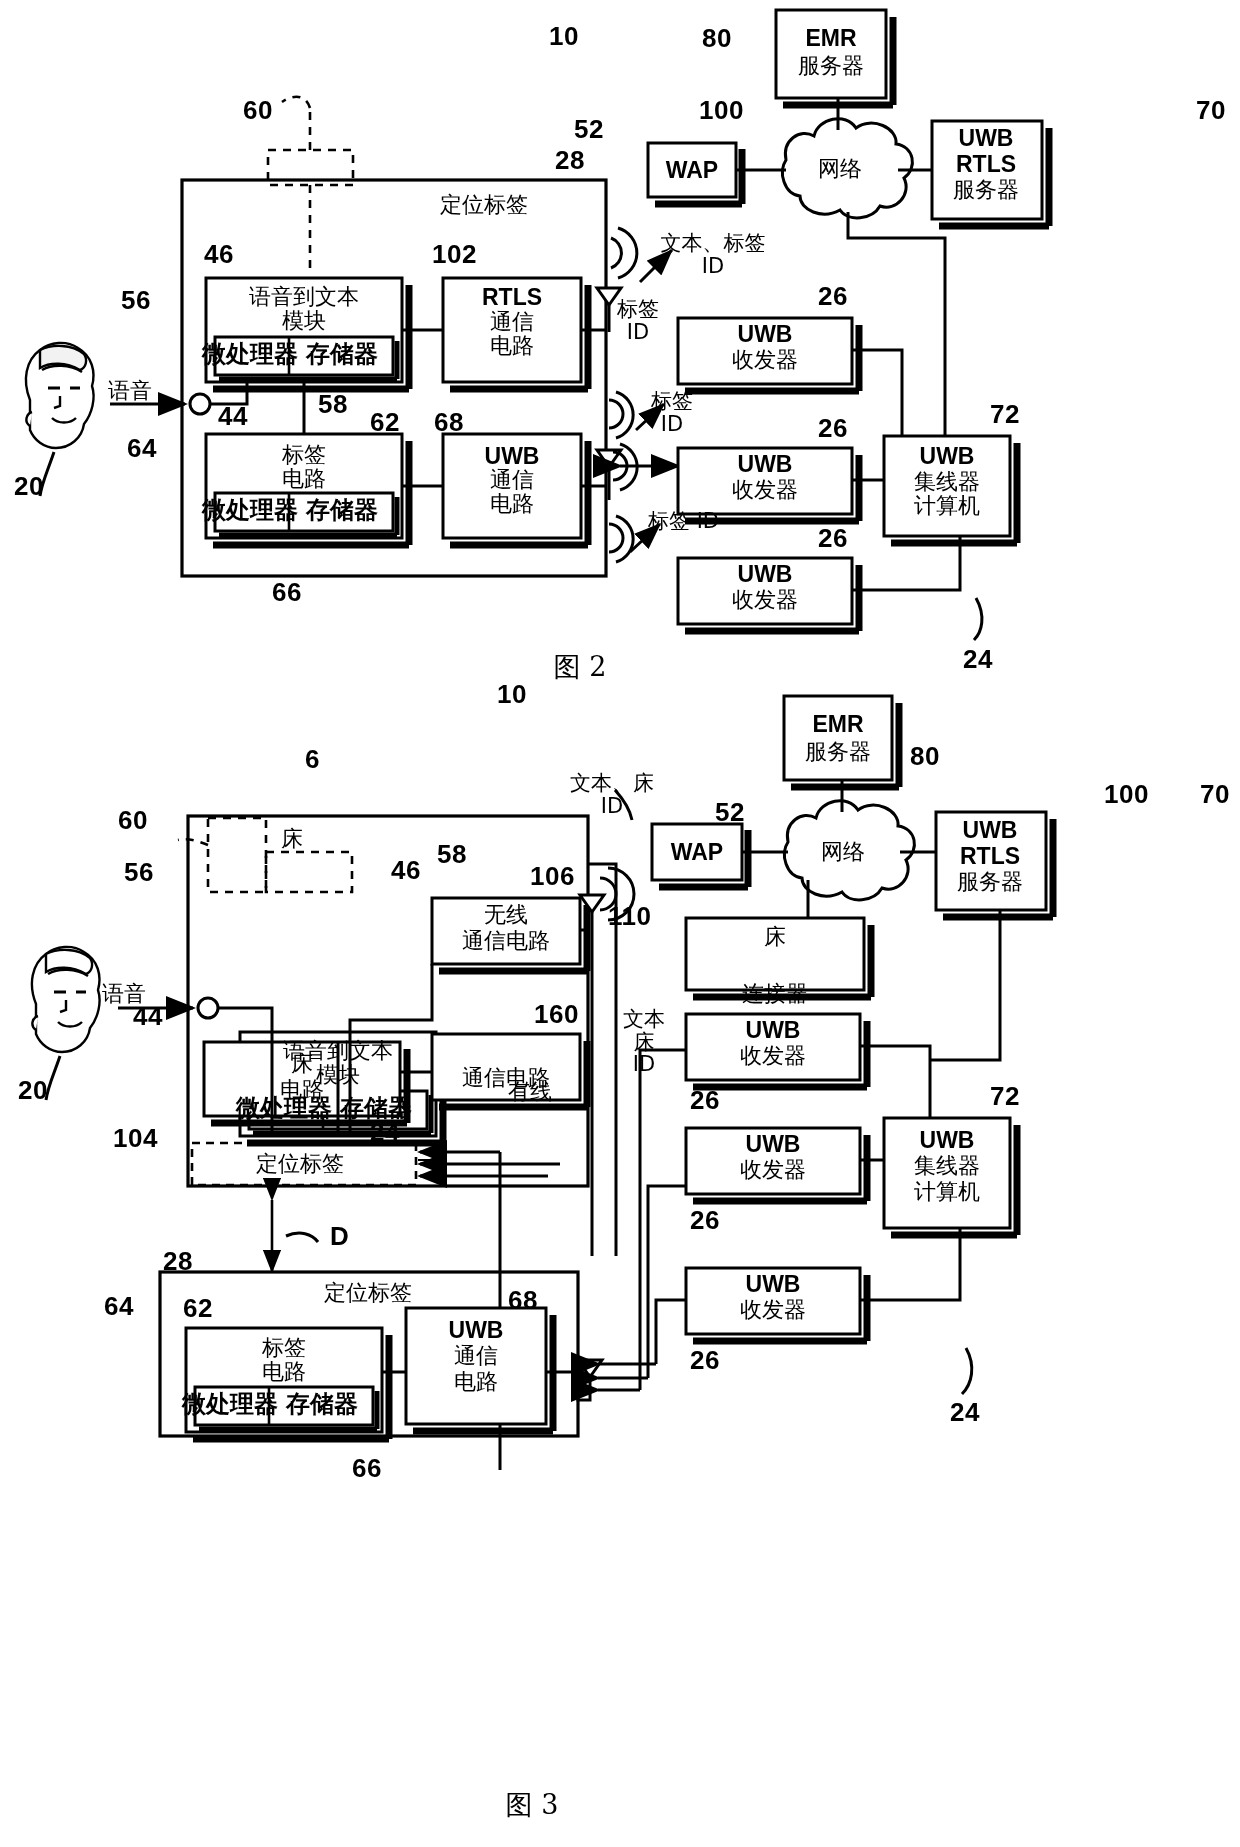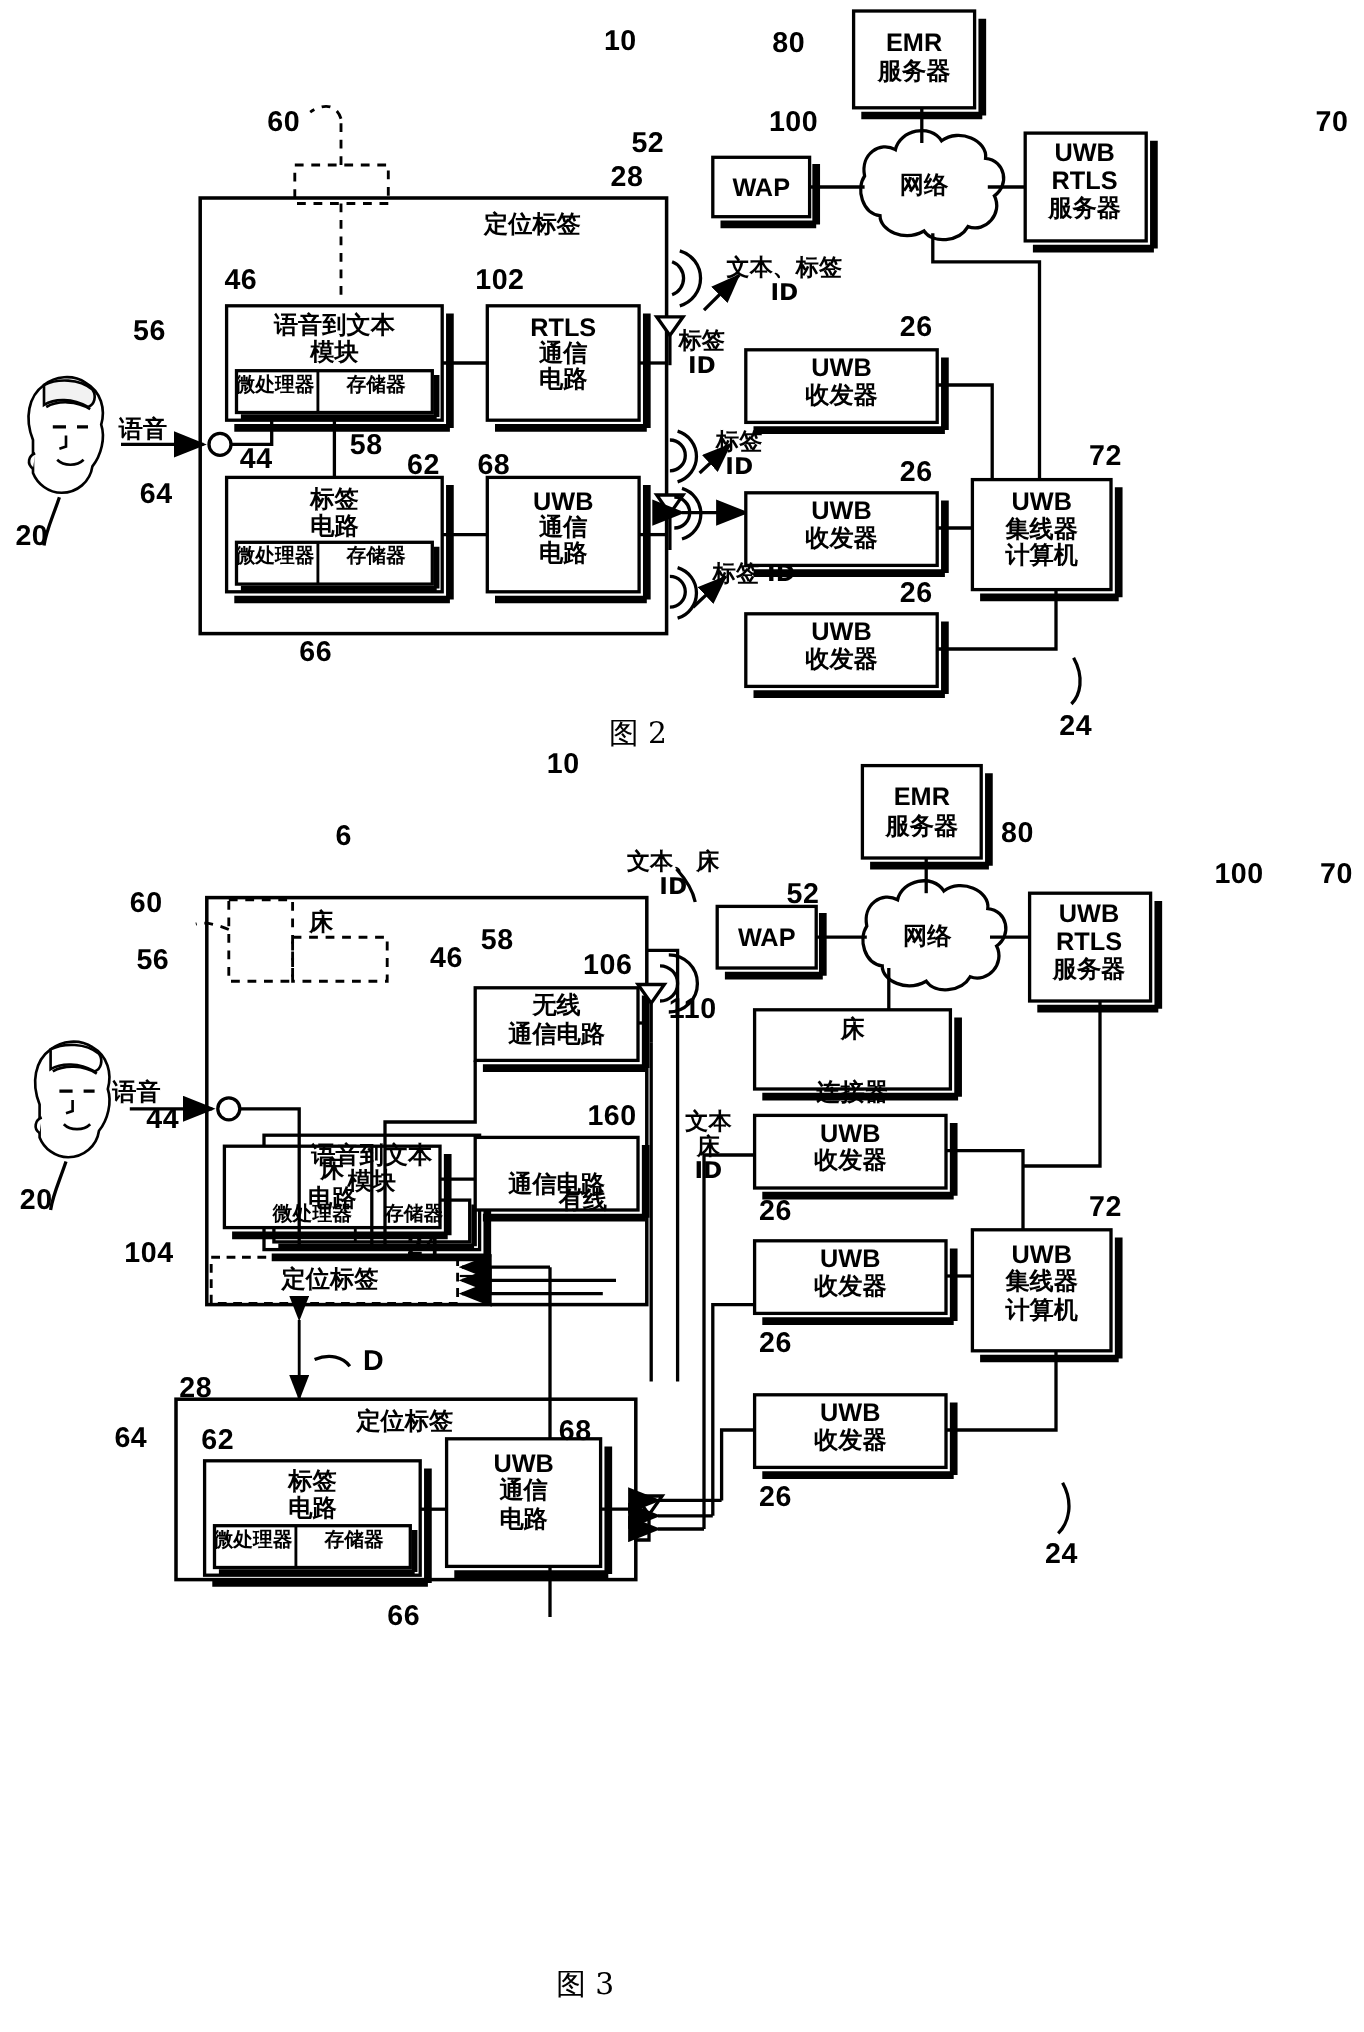--- a/index.html
+++ b/index.html
@@ -5,22 +5,22 @@
   html,body{margin:0;padding:0;background:#fff;}
   body{width:1240px;height:1847px;position:relative;
        font-family:"Liberation Sans","DejaVu Sans",sans-serif;color:#000;}
   #sheet{position:absolute;inset:0;width:1240px;height:1847px;}
   .lay{position:absolute;left:0;top:0;width:1240px;height:1847px;}
   
   .tx{position:absolute;white-space:pre;line-height:1.08;text-align:center;
       font-family:"Liberation Sans","DejaVu Sans",sans-serif;}
   .num{font-weight:bold;font-size:26px;letter-spacing:.5px;}
   .blk{font-weight:bold;font-size:23px;}
-  .cjk{font-family:"DejaVu Sans","Liberation Sans",sans-serif;font-weight:bold;font-size:22px;}
-  .cjk-s{font-family:Liberation Mono, monospace;font-weight:bold;font-size:18px;}
+  .cjk{font-family:"DejaVu Sans","Liberation Sans",sans-serif;font-weight:normal;font-size:22px;}
+  .cjk-s{font-family:Liberation Serif, serif;font-weight:bold;font-size:24px;}
   .cap{font-family:"DejaVu Serif","Liberation Serif",serif;font-size:27px;}
   .ctr{transform:translateX(-50%);}
 </style>
 </head>
 <body>
 
 <div id="sheet">
 
 <svg class="lay" viewBox="0 0 1240 1847">
   <defs>

